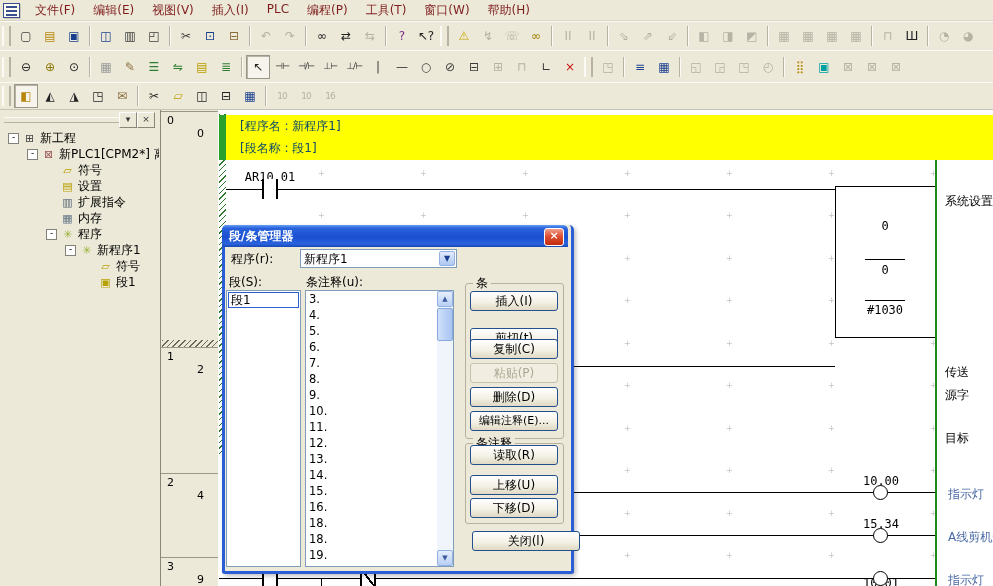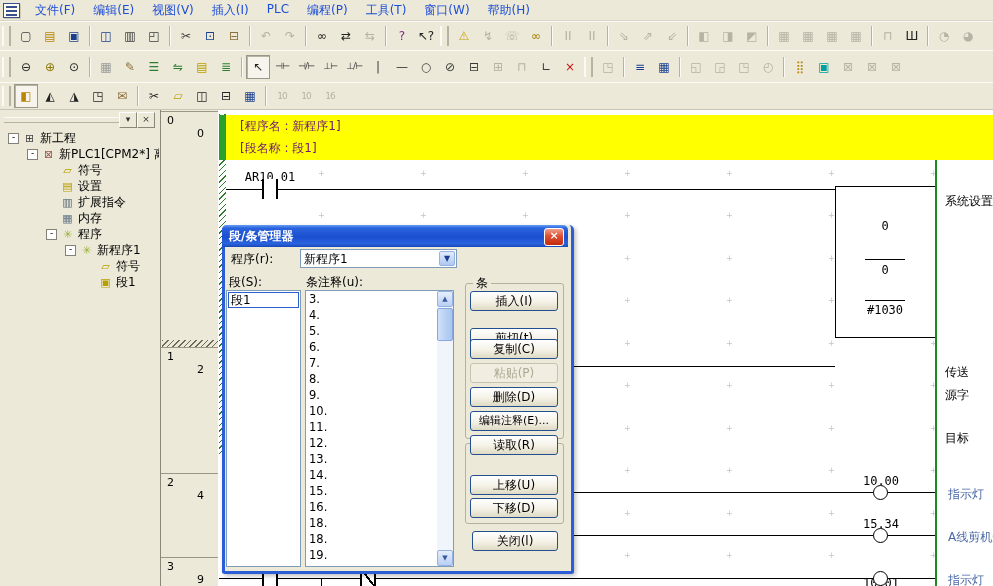--- a/index.html
+++ b/index.html
@@ -5,21 +5,21 @@
   html,body{margin:0;padding:0}
   body{width:993px;height:586px;position:relative;overflow:hidden;background:#ece9d8;
        font-family:"DejaVu Sans","Liberation Sans",sans-serif;font-size:12px;color:#000;}
   .abs{position:absolute}
 
   
   #menubar{left:0;top:0;width:993px;height:20px;display:flex;align-items:center;border-bottom:1px solid #d8d4c8}
   .appicon{width:15px;height:13px;margin:0 6px 0 3px;background:#fdfdf0;border:1px solid #3a4d8f;
            box-shadow:1px 1px 0 #9a96885e;flex:none}
   .appicon i{display:block;margin:2px;height:2px;background:#3a4d8f}
-  .menu-item{padding:1px 9px;white-space:nowrap;color:#1d4ed8}
+  .menu-item{padding:1px 9px;white-space:nowrap;color:#7f1d1d}
 
   
   .toolbar{left:0;width:993px;display:flex;align-items:center;background:#ece9d8;
            border-top:1px solid #fbfaf5;border-bottom:1px solid #c9c5b6}
   #toolbar1{top:21px;height:28px}
   #toolbar2{top:50px;height:31px}
   #toolbar3{top:82px;height:26px}
   .grip{width:5px;height:20px;margin:0 3px 0 2px;flex:none;
         border-left:2px solid #fbfaf5;border-right:2px solid #b7b3a4}
   .tsep{width:1px;height:20px;background:#b7b3a4;border-right:1px solid #fbfaf5;margin:0 3px;flex:none}
@@ -53,21 +53,21 @@
               border-left:1px solid #8a8678;border-right:1px solid #8a8678}
   .mline{position:absolute;left:0;width:58px;height:1px;background:#9a9788}
   .mrung{position:absolute;font-size:11px}
   .hatch2{background:repeating-linear-gradient(135deg,#6a6a5a 0 1px,transparent 1px 4px)}
 
   
   #ladder{left:218px;top:110px;width:775px;height:476px;background:#fff;overflow:hidden}
   .gcross{position:absolute;color:#c4c4c4;font-size:8px;line-height:4px;width:6px;text-align:center}
   .hatch{background:repeating-linear-gradient(135deg,#2a7a2a 0 1px,#fff 1px 4px)}
   .yellowband{position:absolute;left:8px;top:5px;width:767px;height:45px;background:#ffff00}
-  .yellowband div{padding-left:14px;line-height:22px;color:#701a75}
+  .yellowband div{padding-left:14px;line-height:22px;color:#0c4a6e}
   .hline{position:absolute;height:1px;background:#000}
   .vline{position:absolute;width:1px;background:#000}
   .contact{position:absolute;width:12px;height:20px;background:#fff;
            border-left:2px solid #000;border-right:2px solid #000}
   .contact.nc:after{content:"";position:absolute;left:-4px;top:-3px;width:20px;height:26px;
            background:linear-gradient(to top right,transparent 47%,#000 47%,#000 53%,transparent 53%)}
   .coil{position:absolute;width:13px;height:13px;border:1px solid #000;border-radius:50%;background:#fff}
   .addr{position:absolute;font-family:"DejaVu Sans Mono","Liberation Mono",monospace;font-size:12px;text-align:center}
   .iocomment{position:absolute;color:#4a69a5;white-space:nowrap}
   .opcomment{position:absolute;color:#000;white-space:nowrap}
@@ -673,19 +673,19 @@
     <div class="xpbtn" style="left:245px;top:44px">插入(I)</div>
     <div class="xpbtn" style="left:245px;top:81px">剪切(t)</div>
     <div class="xpbtn" style="left:245px;top:92px">复制(C)</div>
     <div class="xpbtn disabled" style="left:245px;top:116px">粘贴(P)</div>
     <div class="xpbtn" style="left:245px;top:140px">删除(D)</div>
     <div class="xpbtn" style="left:245px;top:164px;font-size:11px">编辑注释(E)...</div>
 
     <div class="grp" style="left:240px;top:196px;width:97px;height:79px">
       <span class="gl">条注释</span>
     </div>
-    <div class="xpbtn" style="left:245px;top:188px">读取(R)</div>
+    <div class="xpbtn" style="left:245px;top:198px">读取(R)</div>
     <div class="xpbtn" style="left:245px;top:228px">上移(U)</div>
     <div class="xpbtn" style="left:245px;top:251px">下移(D)</div>
 
-    <div class="xpbtn" style="left:247px;top:284px;width:86px">关闭(l)</div>
+    <div class="xpbtn" style="left:247px;top:284px;width:108px">关闭(l)</div>
   </div>
 </div>
 
 </body></html>

